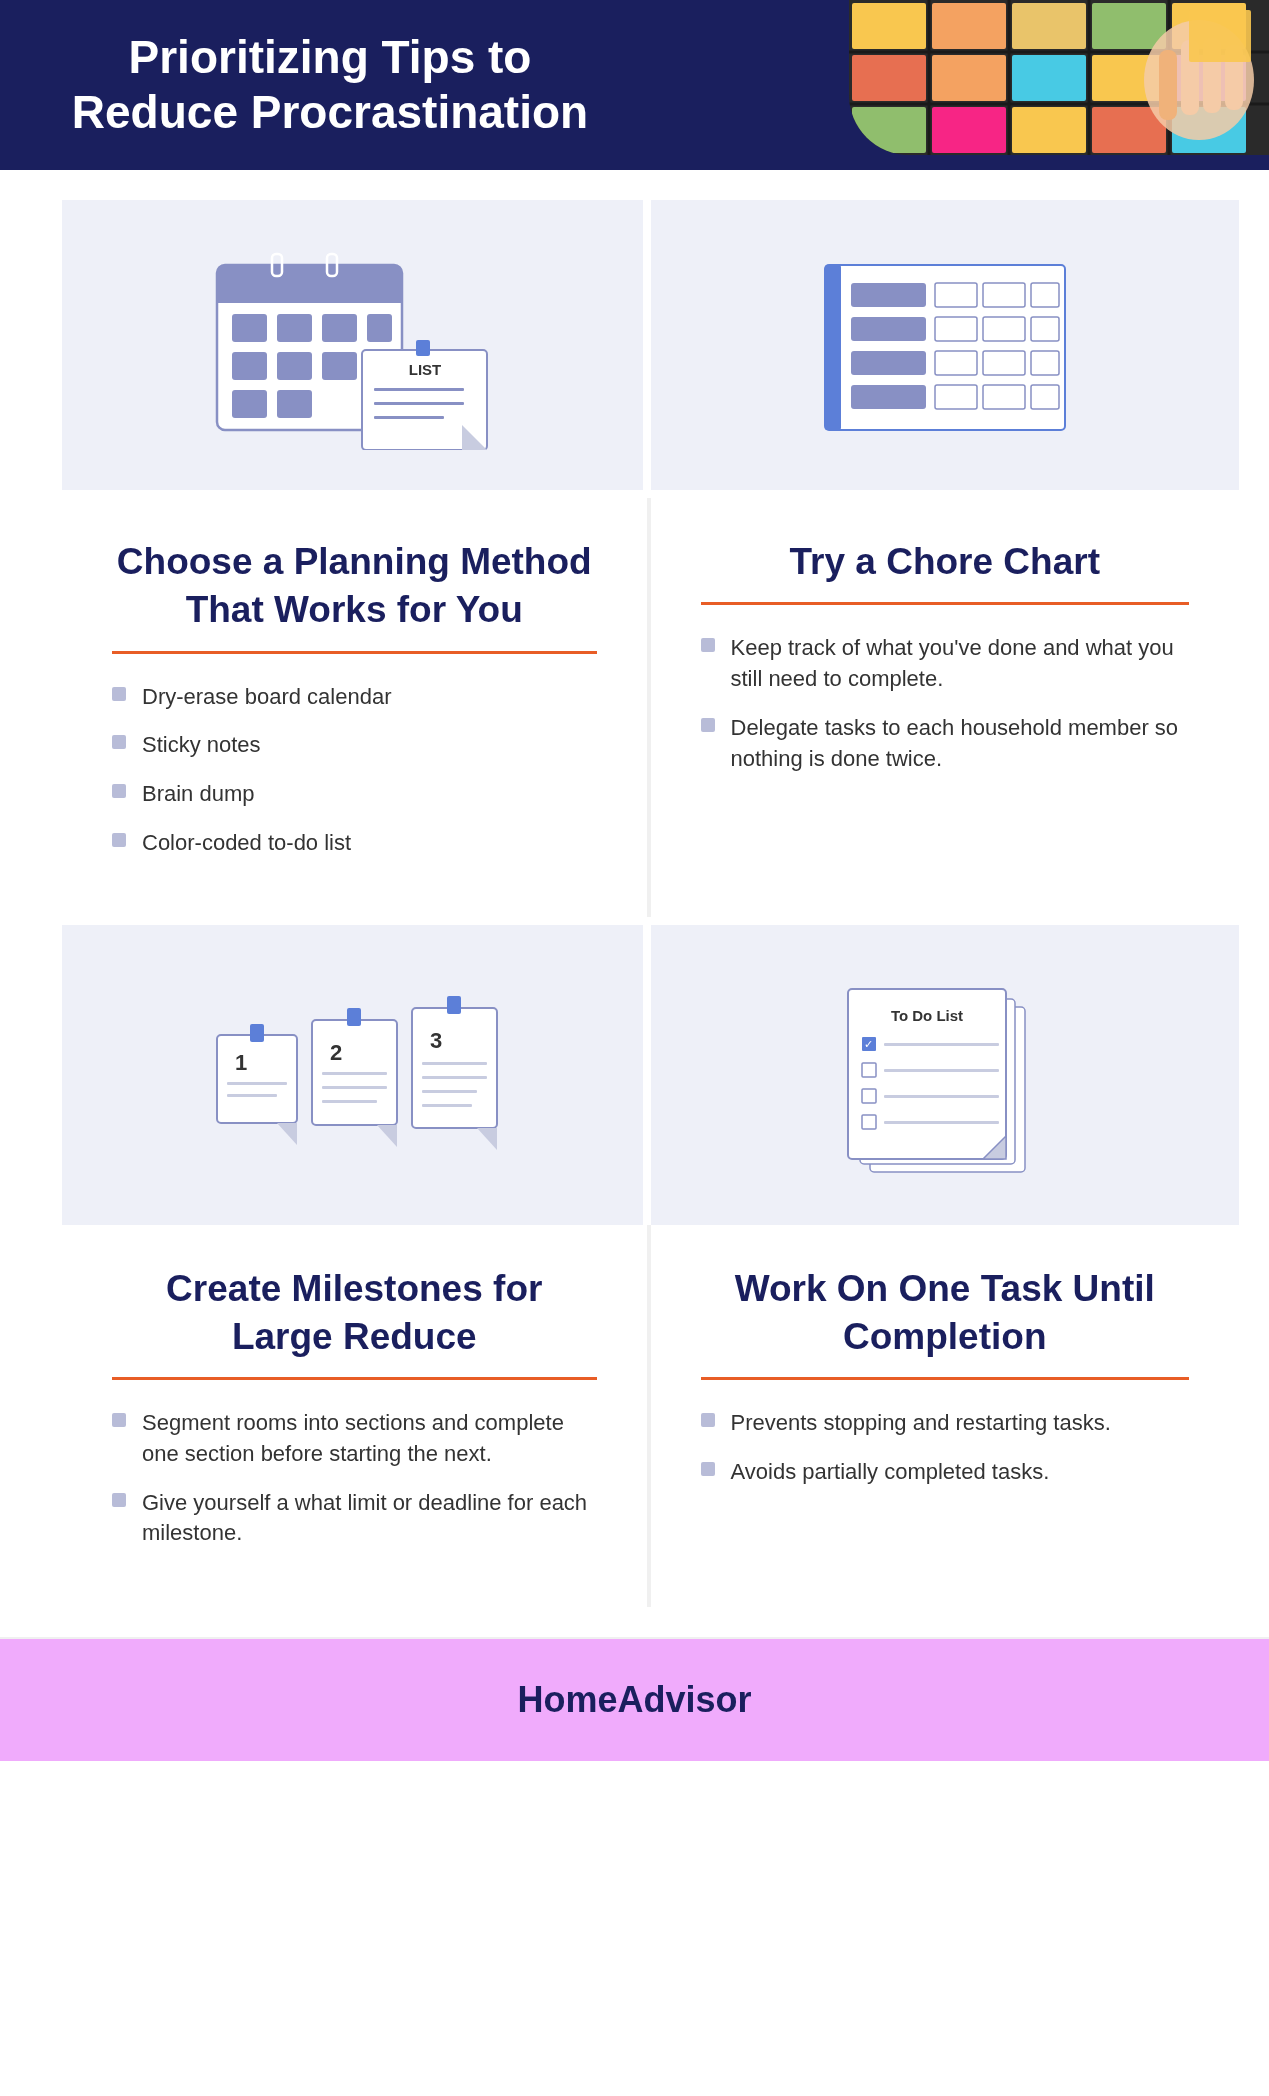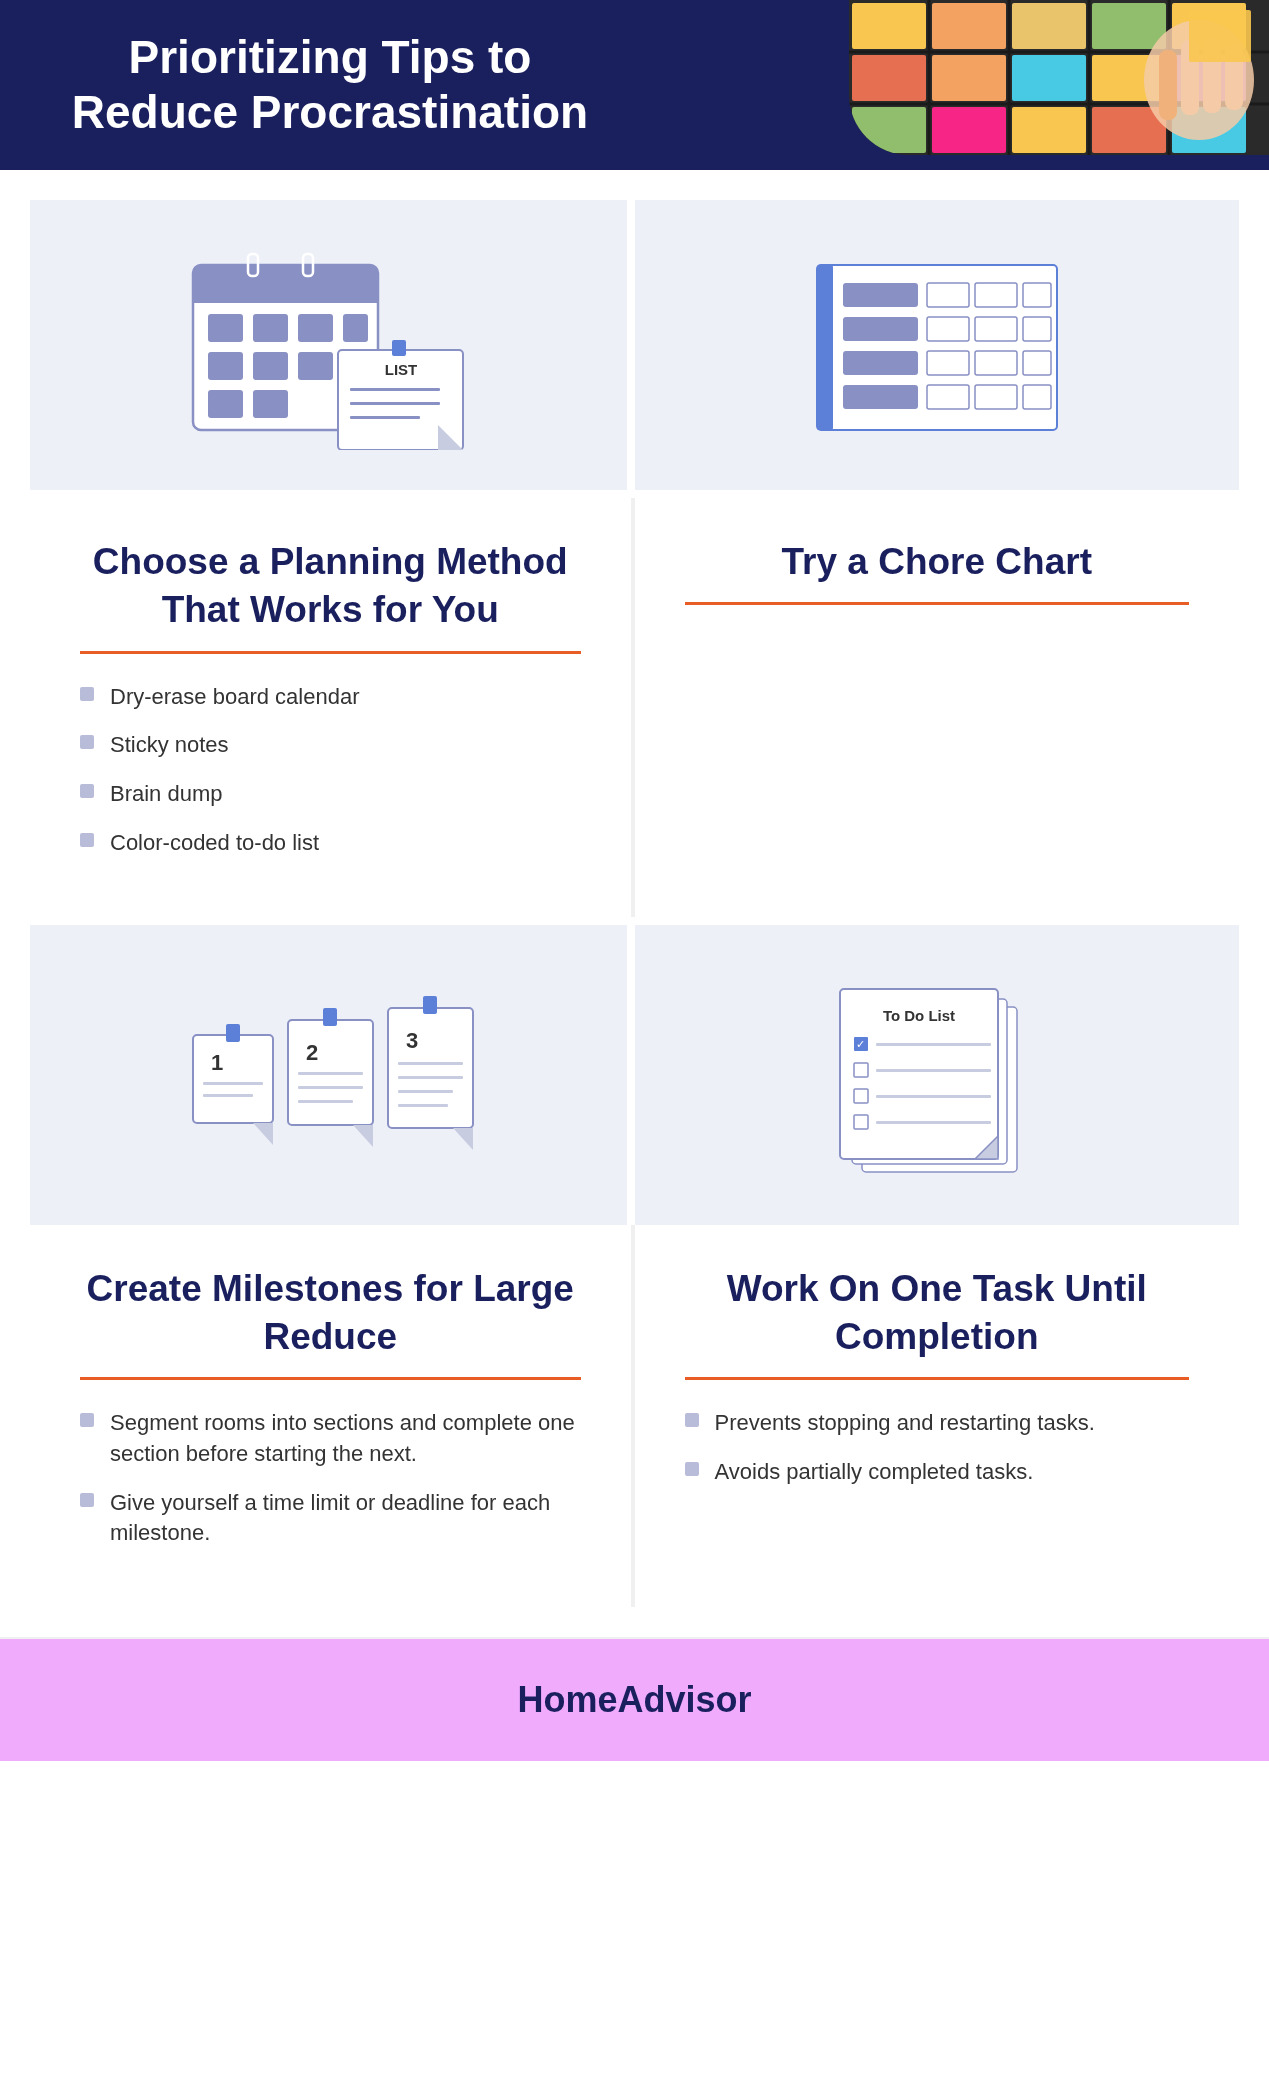--- a/index.html
+++ b/index.html
@@ -36,20 +36,21 @@
       width: 420px;
       height: 155px;
       overflow: hidden;
       border-radius: 0 0 0 60px;
     }
 
     
     .main-content {
       padding: 30px 30px;
       background: #ffffff;
+      margin-left: 32px;
     }
 
     
     .illustration-cell {
       background: #eef0f8;
       padding: 40px 30px;
       display: flex;
       align-items: center;
       justify-content: center;
       min-height: 280px;
@@ -268,20 +269,30 @@
         <li>
           <div class="bullet-icon"></div>
           <span>Color-coded to-do list</span>
         </li>
       </ul>
     </div>
 
     <div class="text-cell">
       <div class="section-title">Try a Chore Chart</div>
       <div class="section-divider"></div>
+      <ul class="bullet-list">
+        <li>
+          <div class="bullet-icon"></div>
+          <span>Keep track of what you've done and what you still need to complete.</span>
+        </li>
+        <li>
+          <div class="bullet-icon"></div>
+          <span>Delegate tasks to each household member so nothing is done twice.</span>
+        </li>
+      </ul>
     </div>
   </div>
 
   <div class="row-wrapper">
 
     <div class="illustration-cell bottom-left">
       <svg width="310" height="210" viewBox="0 0 310 210">
 
         <rect x="20" y="65" width="80" height="88" rx="4" fill="white" stroke="#8890c4" stroke-width="2"></rect>
         <rect x="53" y="54" width="14" height="18" rx="2" fill="#5c7fd8"></rect>
@@ -343,21 +354,21 @@
     <div class="text-cell left">
       <div class="section-title">Create Milestones for Large Reduce</div>
       <div class="section-divider"></div>
       <ul class="bullet-list">
         <li>
           <div class="bullet-icon"></div>
           <span>Segment rooms into sections and complete one section before starting the next.</span>
         </li>
         <li>
           <div class="bullet-icon"></div>
-          <span>Give yourself a time limit or deadline for each milestone.</span>
+          <span>Give yourself a what limit or deadline for each milestone.</span>
         </li>
       </ul>
     </div>
 
     <div class="text-cell">
       <div class="section-title">Work On One Task Until Completion</div>
       <div class="section-divider"></div>
       <ul class="bullet-list">
         <li>
           <div class="bullet-icon"></div>

